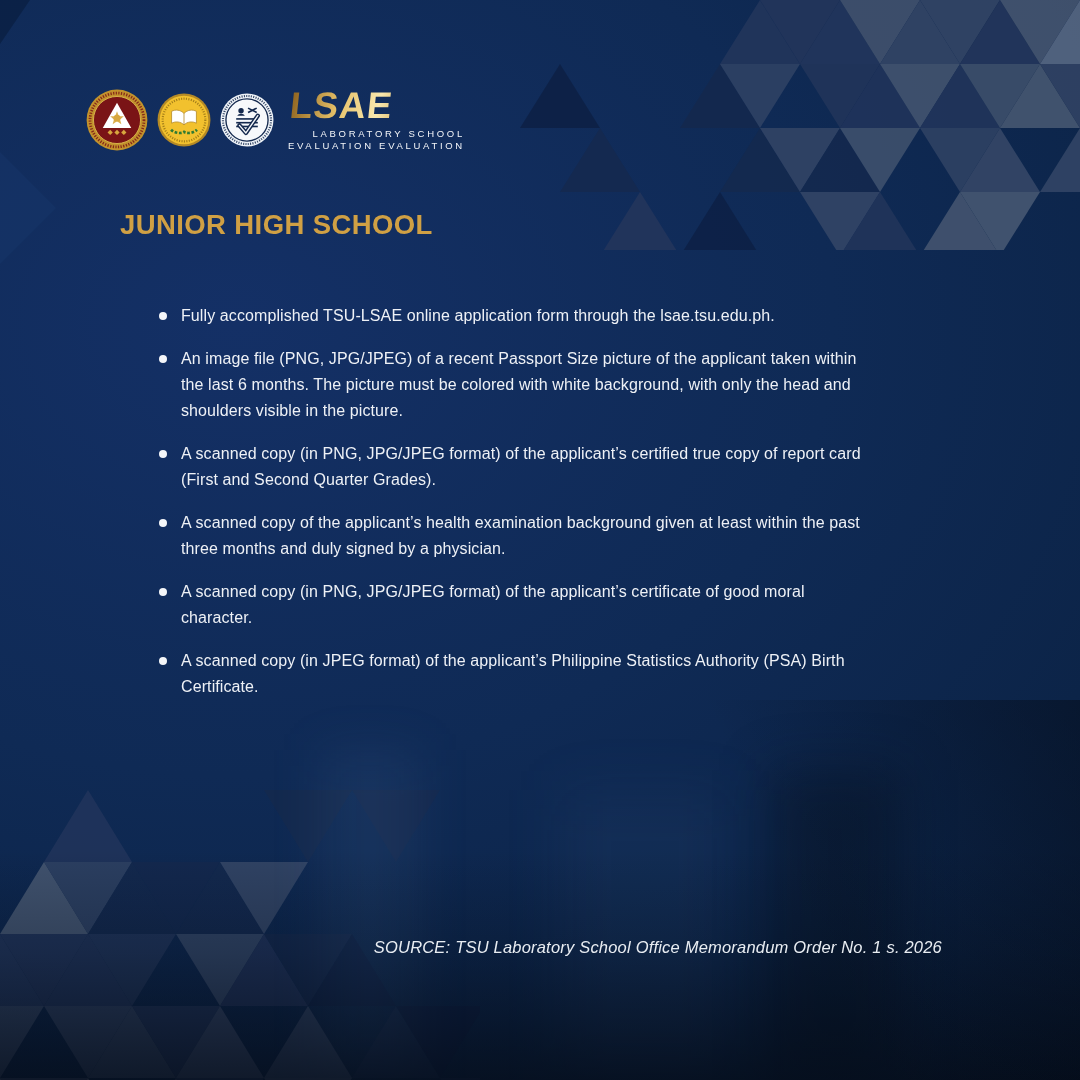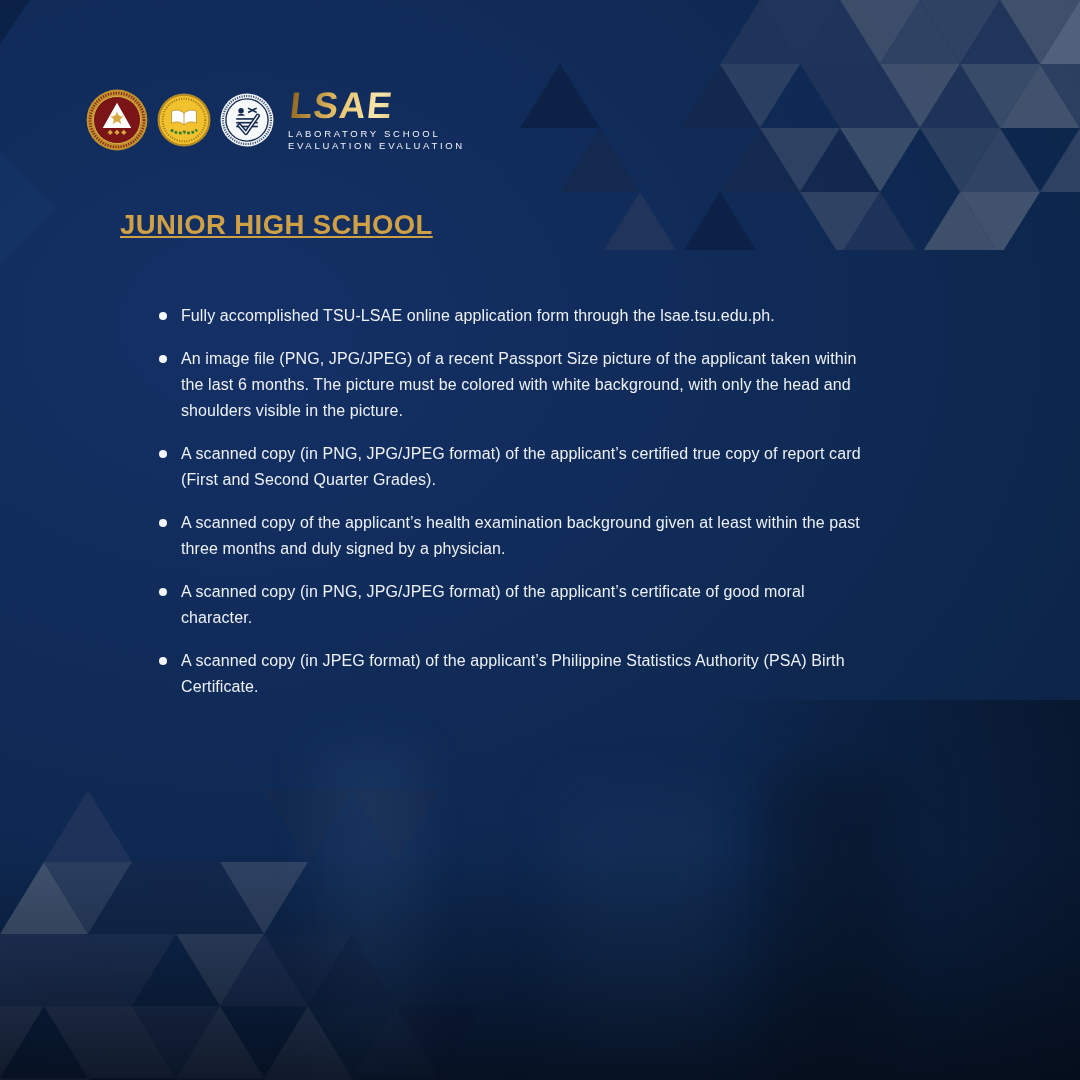--- a/index.html
+++ b/index.html
@@ -38,28 +38,28 @@
   .wordmark{margin-left:14px;display:flex;flex-direction:column;justify-content:center;}
   .lsae{
     font-size:37px;font-weight:800;letter-spacing:1px;line-height:36px;
     transform:skewX(-6deg);transform-origin:left bottom;
     color:#d9a845;
     background:linear-gradient(100deg,#8a5f1c 0%,#e8c36a 28%,#f8e7ae 50%,#c8963a 72%,#8a5f1c 100%);
     -webkit-background-clip:text;background-clip:text;
     -webkit-text-fill-color:transparent;color:transparent;
   }
   .wordmark .sub{
-    color:#f4f6f9;font-size:9.5px;font-weight:500;letter-spacing:2.7px;line-height:11px;margin-top:1px;
+    color:#f4f6f9;font-size:9.5px;font-weight:500;letter-spacing:2.7px;line-height:11px;margin-top:1px;text-align:right;
   }
   .wordmark .sub.first{margin-top:4px;}
 
   h1.title{
     position:absolute;left:120px;top:208px;margin:0;
     font-size:27.5px;line-height:33px;font-weight:800;letter-spacing:.4px;
-    color:#d0a044;text-transform:uppercase;text-decoration:underline;
+    color:#d0a044;text-transform:uppercase;
   }
   ul.reqs{
     position:absolute;left:158px;top:303px;width:706px;margin:0;padding:0;list-style:none;
   }
   ul.reqs li{
     position:relative;padding-left:23px;margin:0 0 17px 0;
     font-size:16px;line-height:26px;color:#eef1f6;letter-spacing:.1px;
   }
   ul.reqs li::before{
     content:"";position:absolute;left:1px;top:9px;width:8px;height:8px;border-radius:50%;background:#f4f6f9;
@@ -214,14 +214,15 @@
 
     <ul class="reqs">
       <li>Fully accomplished TSU-LSAE online application form through the lsae.tsu.edu.ph.</li>
       <li>An image file (PNG, JPG/JPEG) of a recent Passport Size picture of the applicant taken within the last 6 months. The picture must be colored with white background, with only the head and shoulders visible in the picture.</li>
       <li>A scanned copy (in PNG, JPG/JPEG format) of the applicant’s certified true copy of report card (First and Second Quarter Grades).</li>
       <li>A scanned copy of the applicant’s health examination background given at least within the past three months and duly signed by a physician.</li>
       <li>A scanned copy (in PNG, JPG/JPEG format) of the applicant’s certificate of good moral character.</li>
       <li>A scanned copy (in JPEG format) of the applicant’s Philippine Statistics Authority (PSA) Birth Certificate.</li>
     </ul>
 
+    <div class="source">SOURCE: TSU Laboratory School Office Memorandum Order No. 1 s. 2026</div>
   </div>
 </div>
 
 </body></html>

